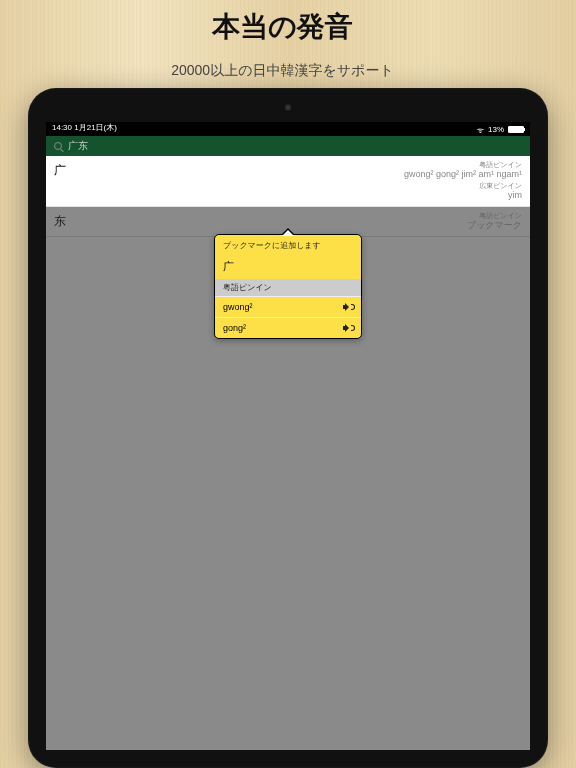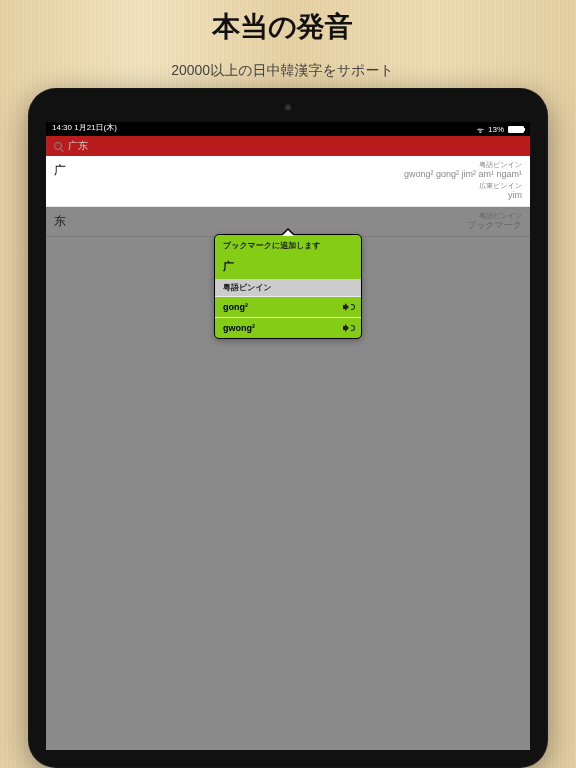--- a/index.html
+++ b/index.html
@@ -85,21 +85,21 @@
     color: #fff;
     display: flex;
     align-items: center;
     justify-content: space-between;
     padding: 0 10px;
     font-size: 9px;
   }
   .nav-center { font-size: 11px; }
   .searchbar {
     height: 20px;
-    background: #b91c1c;
+    background: #14532d;
     display: flex;
     align-items: center;
     padding: 0 8px;
     gap: 6px;
   }
   .search-icon {
     width: 8px; height: 8px;
     border: 1px solid #888;
     border-radius: 50%;
     position: relative;
@@ -141,27 +141,26 @@
     padding-left: 44px;
   }
   .row.dim .row-left { color: #222; }
   .row.dim .row-right, .row.dim .reading { color: #666; }
   .popup {
     position: absolute;
     top: 112px;
     left: 50%;
     transform: translateX(-50%);
     width: 148px;
-    background: #84cc16;
+    background: #fde047;
     border: 1px solid #000;
     border-radius: 5px;
     overflow: visible;
     font-size: 9px;
     box-shadow: 0 2px 6px rgba(0,0,0,0.3);
-    font-weight: bold;
   }
   .popup::before {
     content: '';
     position: absolute;
     top: -7px;
     left: 50%;
     transform: translateX(-50%);
     border-left: 7px solid transparent;
     border-right: 7px solid transparent;
     border-bottom: 7px solid #000;
@@ -292,27 +291,27 @@
           <div class="reading">ブックマーク</div>
         </div>
       </div>
     </div>
 
     <div class="popup">
       <div class="popup-header">ブックマークに追加します</div>
       <div class="popup-char">广</div>
       <div class="popup-section">粤語ピンイン</div>
       <div class="popup-item">
+        <span>gwong²</span>
+        <div class="speaker">
+            <div class="speaker-waves"></div>
+          </div>
+      </div>
+      <div class="popup-item">
         <span>gong²</span>
         <div class="speaker">
             <div class="speaker-waves"></div>
           </div>
       </div>
-      <div class="popup-item">
-        <span>gwong²</span>
-        <div class="speaker">
-            <div class="speaker-waves"></div>
-          </div>
-      </div>
     </div>
 
   </div>
 </div>
 
 </body></html>

